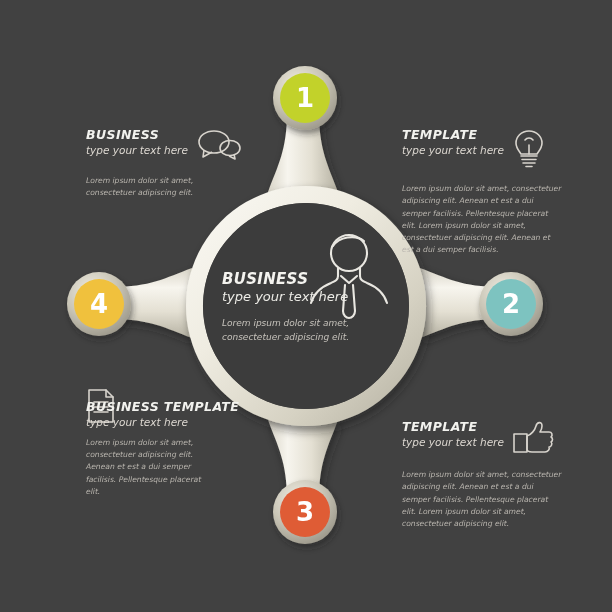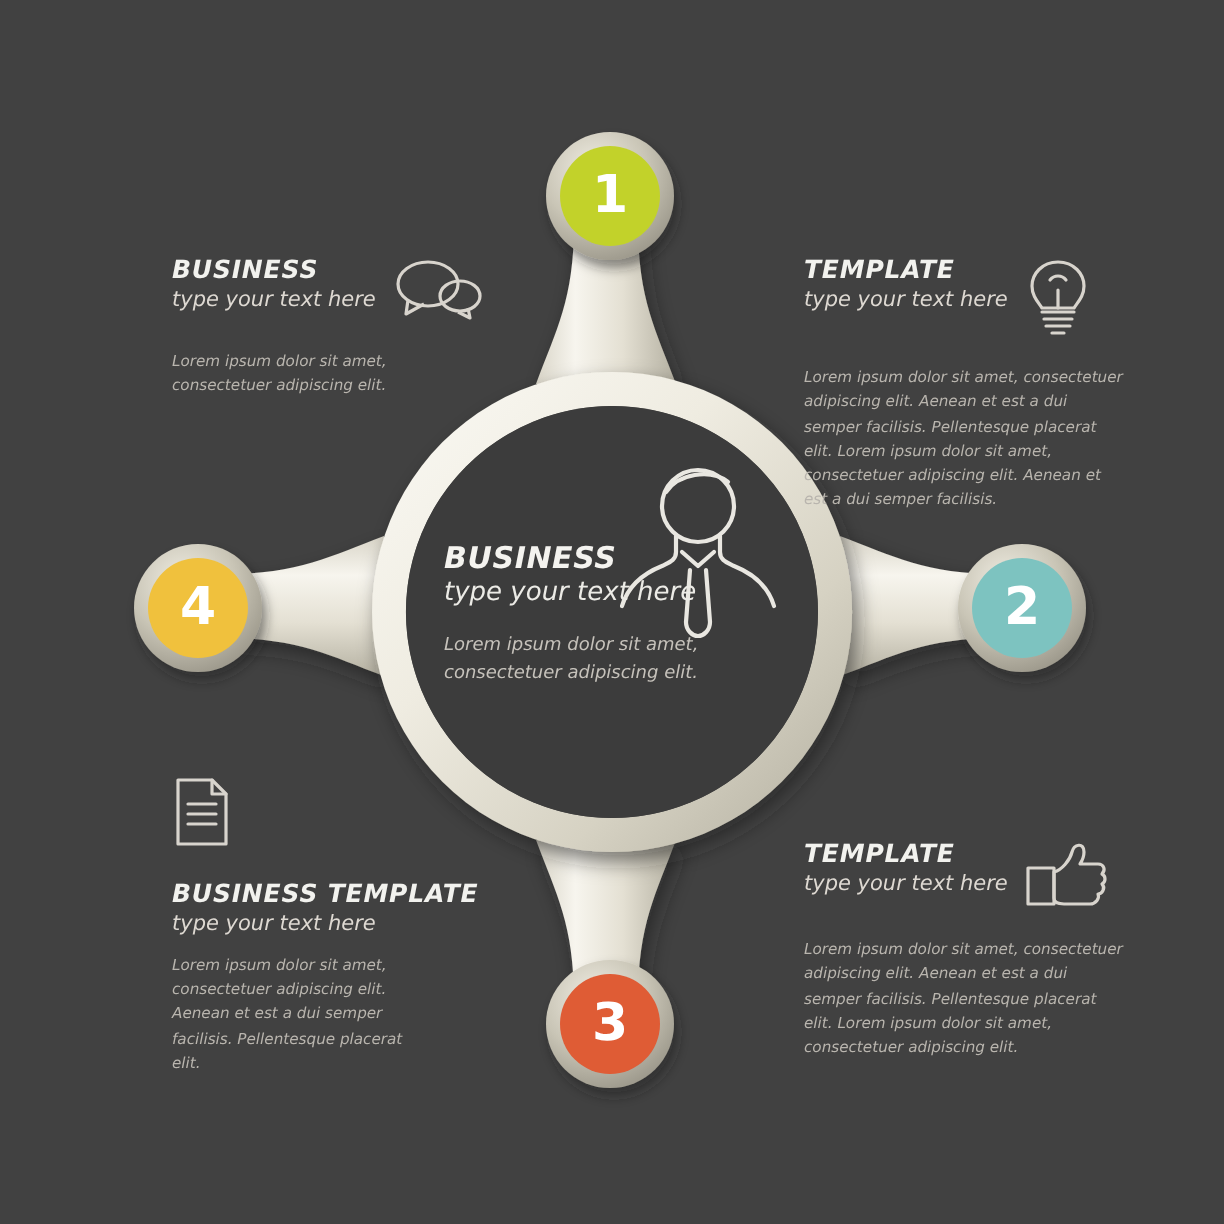--- a/index.html
+++ b/index.html
@@ -33,21 +33,21 @@
     font-family:"DejaVu Sans", sans-serif;
     font-style:italic;font-size:7.6px;
     color:#b9b5ae;line-height:1.62;margin:9px 0 0 0;
   }
   .hrow{display:flex;align-items:flex-start;gap:8px;}
   .icon-wrap{flex:0 0 auto;}
 
   
   #blk-1{left:86px;top:128px;width:200px;}
   #blk-2{left:402px;top:128px;width:160px;}
-  #blk-3{left:86px;top:440px;width:180px;}
+  #blk-3{left:86px;top:400px;width:180px;}
   #blk-4{left:402px;top:420px;width:160px;}
   #icon-doc{position:absolute;left:86px;top:388px;}
   #blk-1 .body-txt{width:118px;}
   #blk-3 .body-txt{width:128px;}
 
   
   #center-block{
     position:absolute;left:222px;top:270px;width:160px;
   }
   #center-block .c-head{

